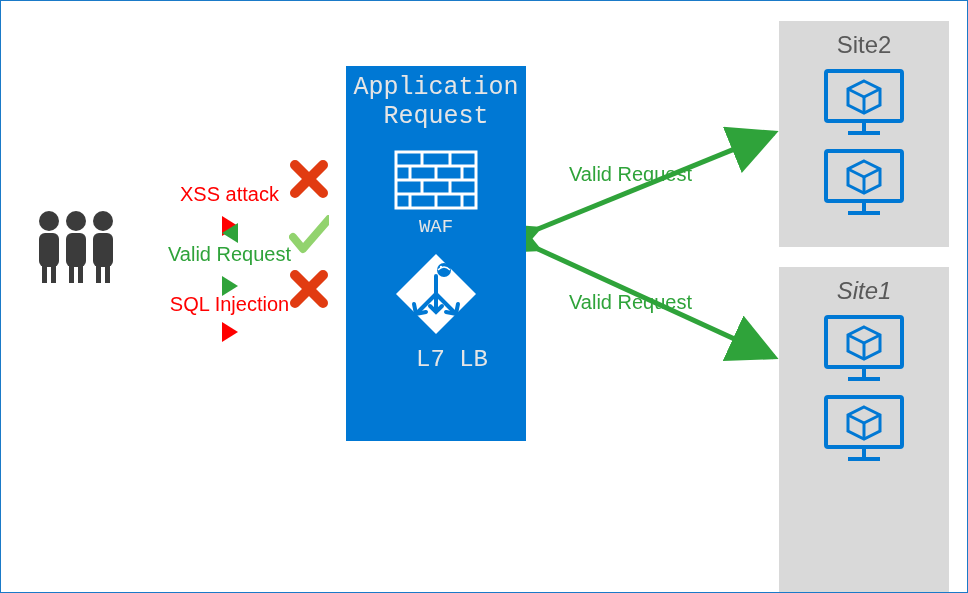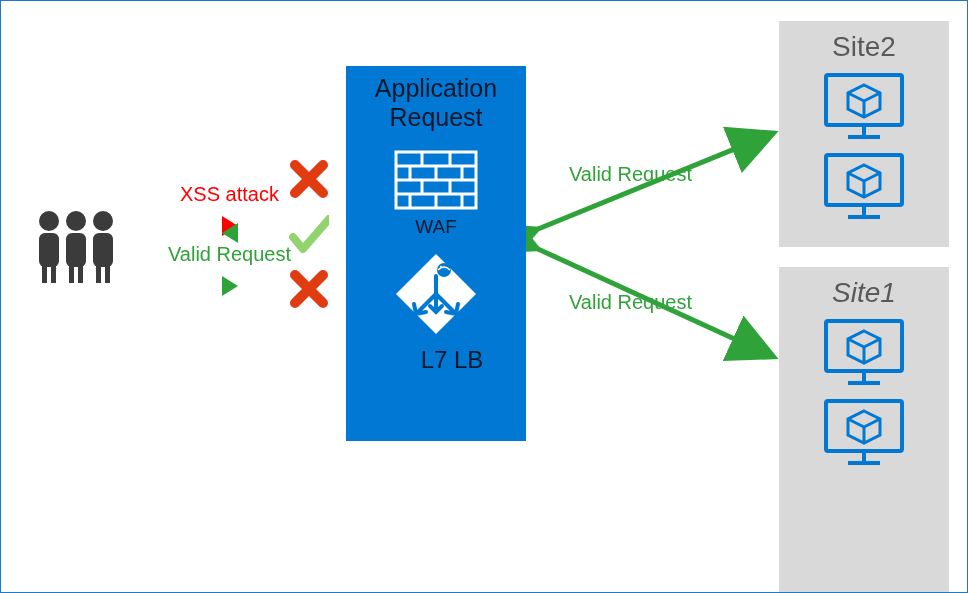--- a/index.html
+++ b/index.html
@@ -68,23 +68,24 @@
   .check-icon { color: #92d36e; font-weight: bold; }
 
   
   .gateway {
     position: absolute;
     left: 345px;
     top: 65px;
     width: 180px;
     height: 375px;
     background: #0078d4;
-    color: #0f172a;
+    color: #e5e5e5;
     text-align: center;
     padding-top: 8px;
+    font-family: Liberation Mono, monospace;
   }
   .gateway .title {
     font-size: 25px;
     line-height: 1.15;
     font-weight: 400;
     margin-bottom: 18px;
   }
   .gateway .waf-icon { margin: 0 auto 6px; width: 84px; height: 60px; }
   .gateway .waf-label { font-size: 19px; margin-bottom: 14px; }
   .gateway .lb-icon { margin: 0 auto 10px; width: 84px; height: 84px; }
@@ -105,21 +106,21 @@
     position: absolute;
     left: 778px;
     width: 170px;
     background: #d9d9d9;
     text-align: center;
     padding: 10px 0 16px;
   }
   .site.site2 { top: 20px; height: 226px; }
   .site.site1 { top: 266px; height: 325px; font-style: italic; }
   .site .site-title {
-    font-size: 28px;
+    font-size: 24px;
     color: #595959;
     margin-bottom: 8px;
   }
   .monitor { margin: 8px auto; width: 84px; height: 72px; }
 
   svg { display: block; }
 </style>
 </head>
 <body>
 
@@ -165,20 +166,26 @@
     <span class="label">Valid Request</span>
     <span class="line" style="flex:0 0 10px"></span>
     <span class="arrowhead" style="border-left:16px solid #2fa33a;border-top:10px solid transparent;border-bottom:10px solid transparent"></span>
   </div>
   <div class="result-icon check-icon" style="left:288px;top:214px">
     <svg viewBox="0 0 40 40">
         <polyline points="4,22 14,34 40,4" fill="none" stroke="#92d36e" stroke-width="8" stroke-linecap="round" stroke-linejoin="round"></polyline>
       </svg>
   </div>
 
+  <div class="arrow-row red sqli">
+    <span class="line"></span>
+    <span class="label">SQL Injection</span>
+    <span class="line" style="flex:0 0 6px"></span>
+    <span class="arrowhead arrowhead-right"></span>
+  </div>
   <div class="result-icon x-icon" style="left:288px;top:268px">
     <svg viewBox="0 0 40 40">
         <g stroke="#e13b11" stroke-width="10" stroke-linecap="round">
           <line x1="6" y1="6" x2="34" y2="34"></line>
           <line x1="34" y1="6" x2="6" y2="34"></line>
         </g>
       </svg>
   </div>
 
   <div class="gateway">

